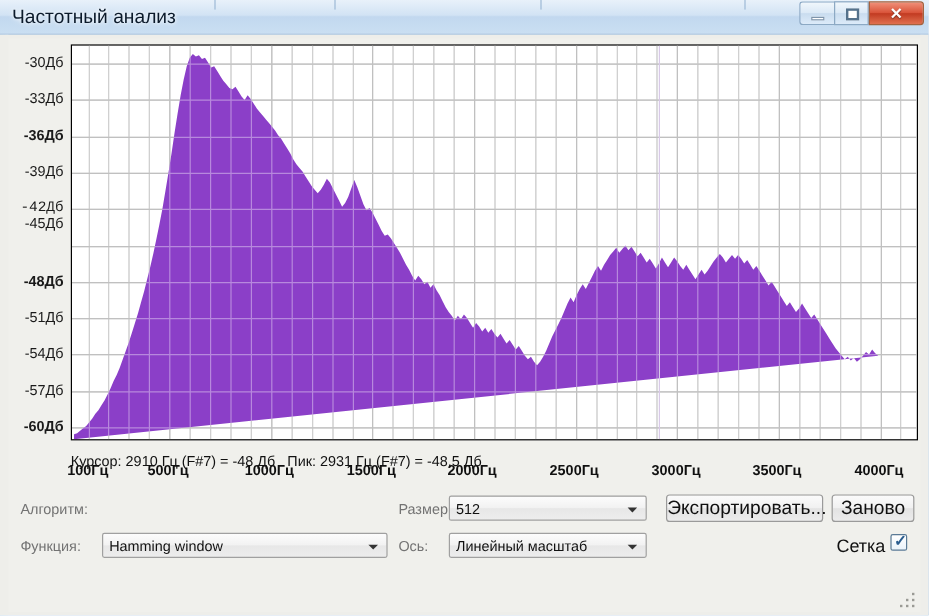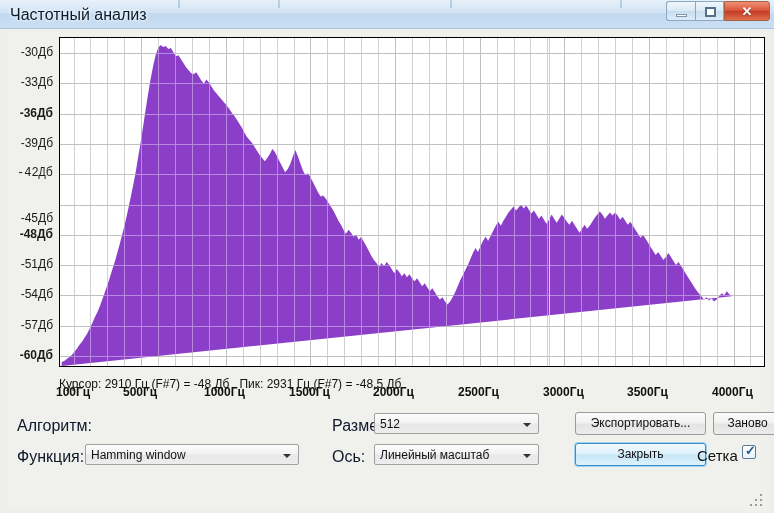--- a/index.html
+++ b/index.html
@@ -154,22 +154,22 @@
   #readout {
     position: absolute;
     left: 52px; top: 345px;
     font-size: 12px;
     color: #111;
     white-space: pre;
   }
   
   .ctl-label {
     position: absolute;
-    font-size: 16px;
-    color: #0f172a;
+    font-size: 12px;
+    color: #737373;
     white-space: nowrap;
   }
   .combo {
     position: absolute;
     height: 21px;
     border: 1px solid #a0a0a0;
     border-radius: 2px;
     background: linear-gradient(to bottom, #fcfcfc 0%, #f2f2f2 48%, #e7e7e7 52%, #ededed 100%);
     box-sizing: border-box;
     overflow: hidden;
@@ -190,25 +190,24 @@
     border-top: 4px solid #333;
   }
   .btn {
     position: absolute;
     height: 23px;
     border: 1px solid #9a9a9a;
     border-radius: 3px;
     background: linear-gradient(to bottom, #fbfbfb 0%, #f1f1f1 48%, #e3e3e3 52%, #ececec 100%);
     box-sizing: border-box;
     text-align: center;
-    font-size: 12px;
+    font-size: 16px;
     color: #101010;
     line-height: 21px;
     white-space: nowrap;
-    margin-left: 20px;
   }
   .btn.default {
     border: 1px solid #3c8cc4;
     border-radius: 3px;
     background: linear-gradient(to bottom, #f3faff 0%, #dcf0fb 48%, #c6e6f8 52%, #ddf2fd 100%);
     box-shadow: 0 0 0 1px #9ed5f2;
   }
   #grid-check-label {
     position: absolute;
     font-size: 15px;
@@ -295,21 +294,21 @@
             <div class="ylabel" style="top: 8.13846px;">-30Дб</div>
             <div class="ytick" style="left: 47px; top: 16px;"></div>
             <div class="ylabel" style="top: 38.4154px;">-33Дб</div>
             <div class="ytick" style="left: 47px; top: 46px;"></div>
             <div class="ylabel bold" style="top: 68.6923px;">-36Дб</div>
             <div class="ytick" style="left: 47px; top: 77px;"></div>
             <div class="ylabel" style="top: 98.9692px;">-39Дб</div>
             <div class="ytick" style="left: 47px; top: 107px;"></div>
             <div class="ylabel" style="top: 129.246px; font-family: Liberation Mono, monospace;">-42Дб</div>
             <div class="ytick" style="left: 47px; top: 137px;"></div>
-            <div class="ylabel" style="top: 174px;">-45Дб</div>
+            <div class="ylabel" style="top: 142px;">-45Дб</div>
             <div class="ytick" style="left: 47px; top: 168px;"></div>
             <div class="ylabel bold" style="top: 189.8px;">-48Дб</div>
             <div class="ytick" style="left: 47px; top: 198px;"></div>
             <div class="ylabel" style="top: 220.077px;">-51Дб</div>
             <div class="ytick" style="left: 47px; top: 228px;"></div>
             <div class="ylabel" style="top: 250.354px;">-54Дб</div>
             <div class="ytick" style="left: 47px; top: 258px;"></div>
             <div class="ylabel" style="top: 280.631px;">-57Дб</div>
             <div class="ytick" style="left: 47px; top: 289px;"></div>
             <div class="ylabel bold" style="top: 310.908px;">-60Дб</div>
@@ -449,32 +448,31 @@
       <div class="ctl-label" style="left:325px; top:385px;">Размер:</div>
       <div class="combo" style="left:367px; top:381px; width:165px;">
         <span class="txt">512</span>
         <span class="arrow"></span>
       </div>
 
       <div class="btn" style="left:548px; top:380px; width:131px;">Экспортировать...</div>
       <div class="btn" style="left:686px; top:380px; width:69px;">Заново</div>
 
       <div class="ctl-label" style="left:10px; top:416px;">Функция:</div>
-      <div class="combo" style="left:78px; top:412px; width:214px;padding-left:8px;">
+      <div class="combo" style="left:78px; top:412px; width:238px;padding-left:8px;">
         <span class="txt">Hamming window</span>
         <span class="arrow"></span>
       </div>
 
       <div class="ctl-label" style="left:325px; top:416px;">Ось:</div>
       <div class="combo" style="left:367px; top:412px; width:165px;">
         <span class="txt">Линейный масштаб</span>
         <span class="arrow"></span>
       </div>
 
-      <div class="btn default" style="left:548px; top:411px; width:131px;">Закрыть</div>
 
       <div id="grid-check-label" style="left:690px; top:415px;">Сетка</div>
       <div id="grid-checkbox" style="left:735px; top:413px;">
         <span class="tick">✓</span>
       </div>
 
       <div id="grip">
           <i style="left: 10px; top: 0px;"></i>
           <i style="left: 5px; top: 5px;"></i>
           <i style="left: 10px; top: 5px;"></i>

